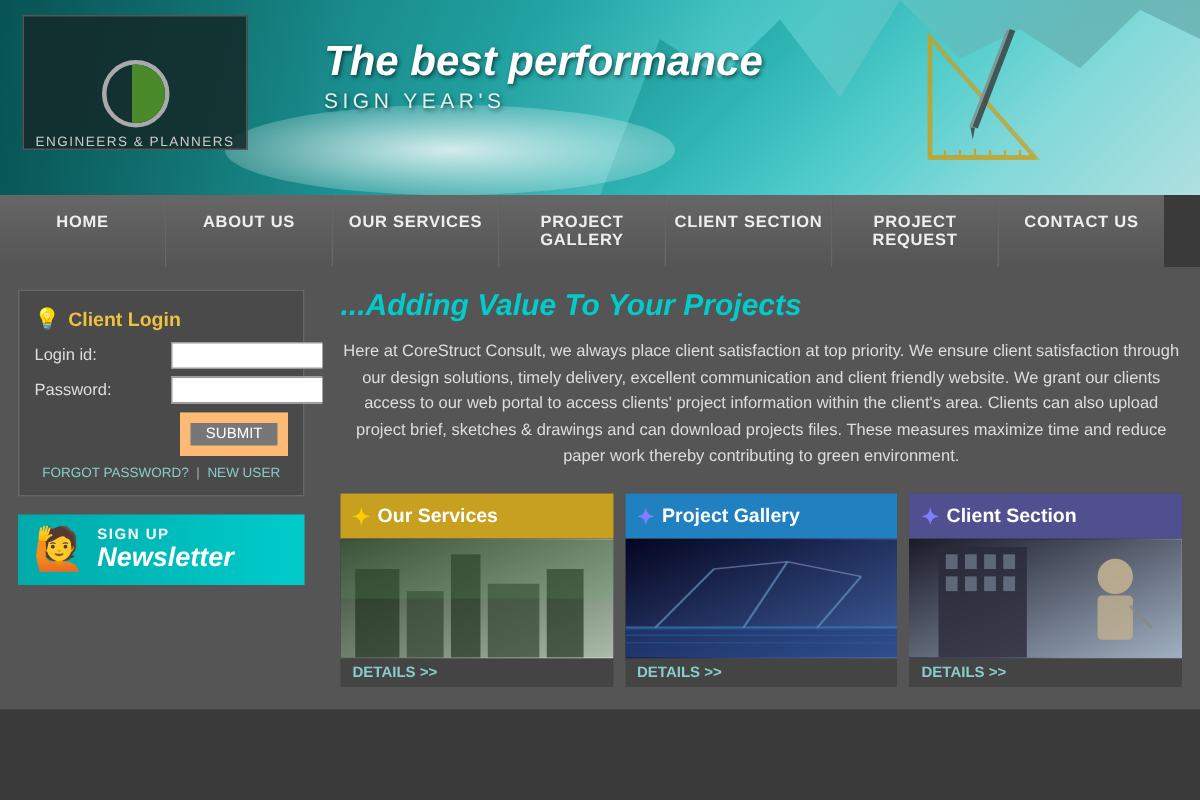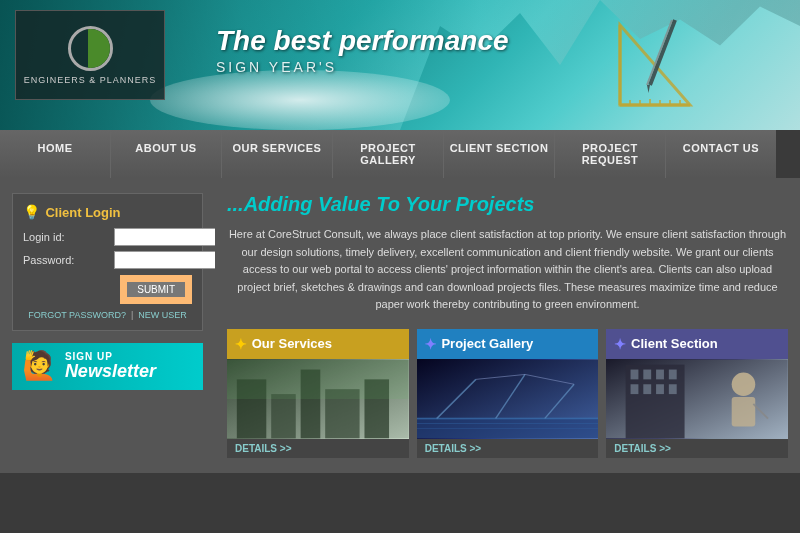--- a/index.html
+++ b/index.html
@@ -30,21 +30,21 @@
       bottom: 0; left: 150px;
       width: 300px; height: 60px;
       background: radial-gradient(ellipse at center, rgba(255,255,255,0.8) 0%, rgba(255,255,255,0.3) 60%, transparent 100%);
       border-radius: 50%;
     }
     .logo-area {
       position: absolute;
       top: 10px; left: 15px;
       width: 150px; height: 90px;
       background: rgba(20,40,40,0.85);
-      display: flex; flex-direction: column; align-items: center; justify-content: center;
+      display: flex; flex-direction: column; align-items: center; justify-content: flex-end;
       border: 1px solid #555;
     }
     .logo-icon {
       width: 50px; height: 45px;
       position: relative;
       display: flex; align-items: center; justify-content: center;
     }
     .logo-circle {
       width: 45px; height: 45px;
       border: 3px solid #aaa;

